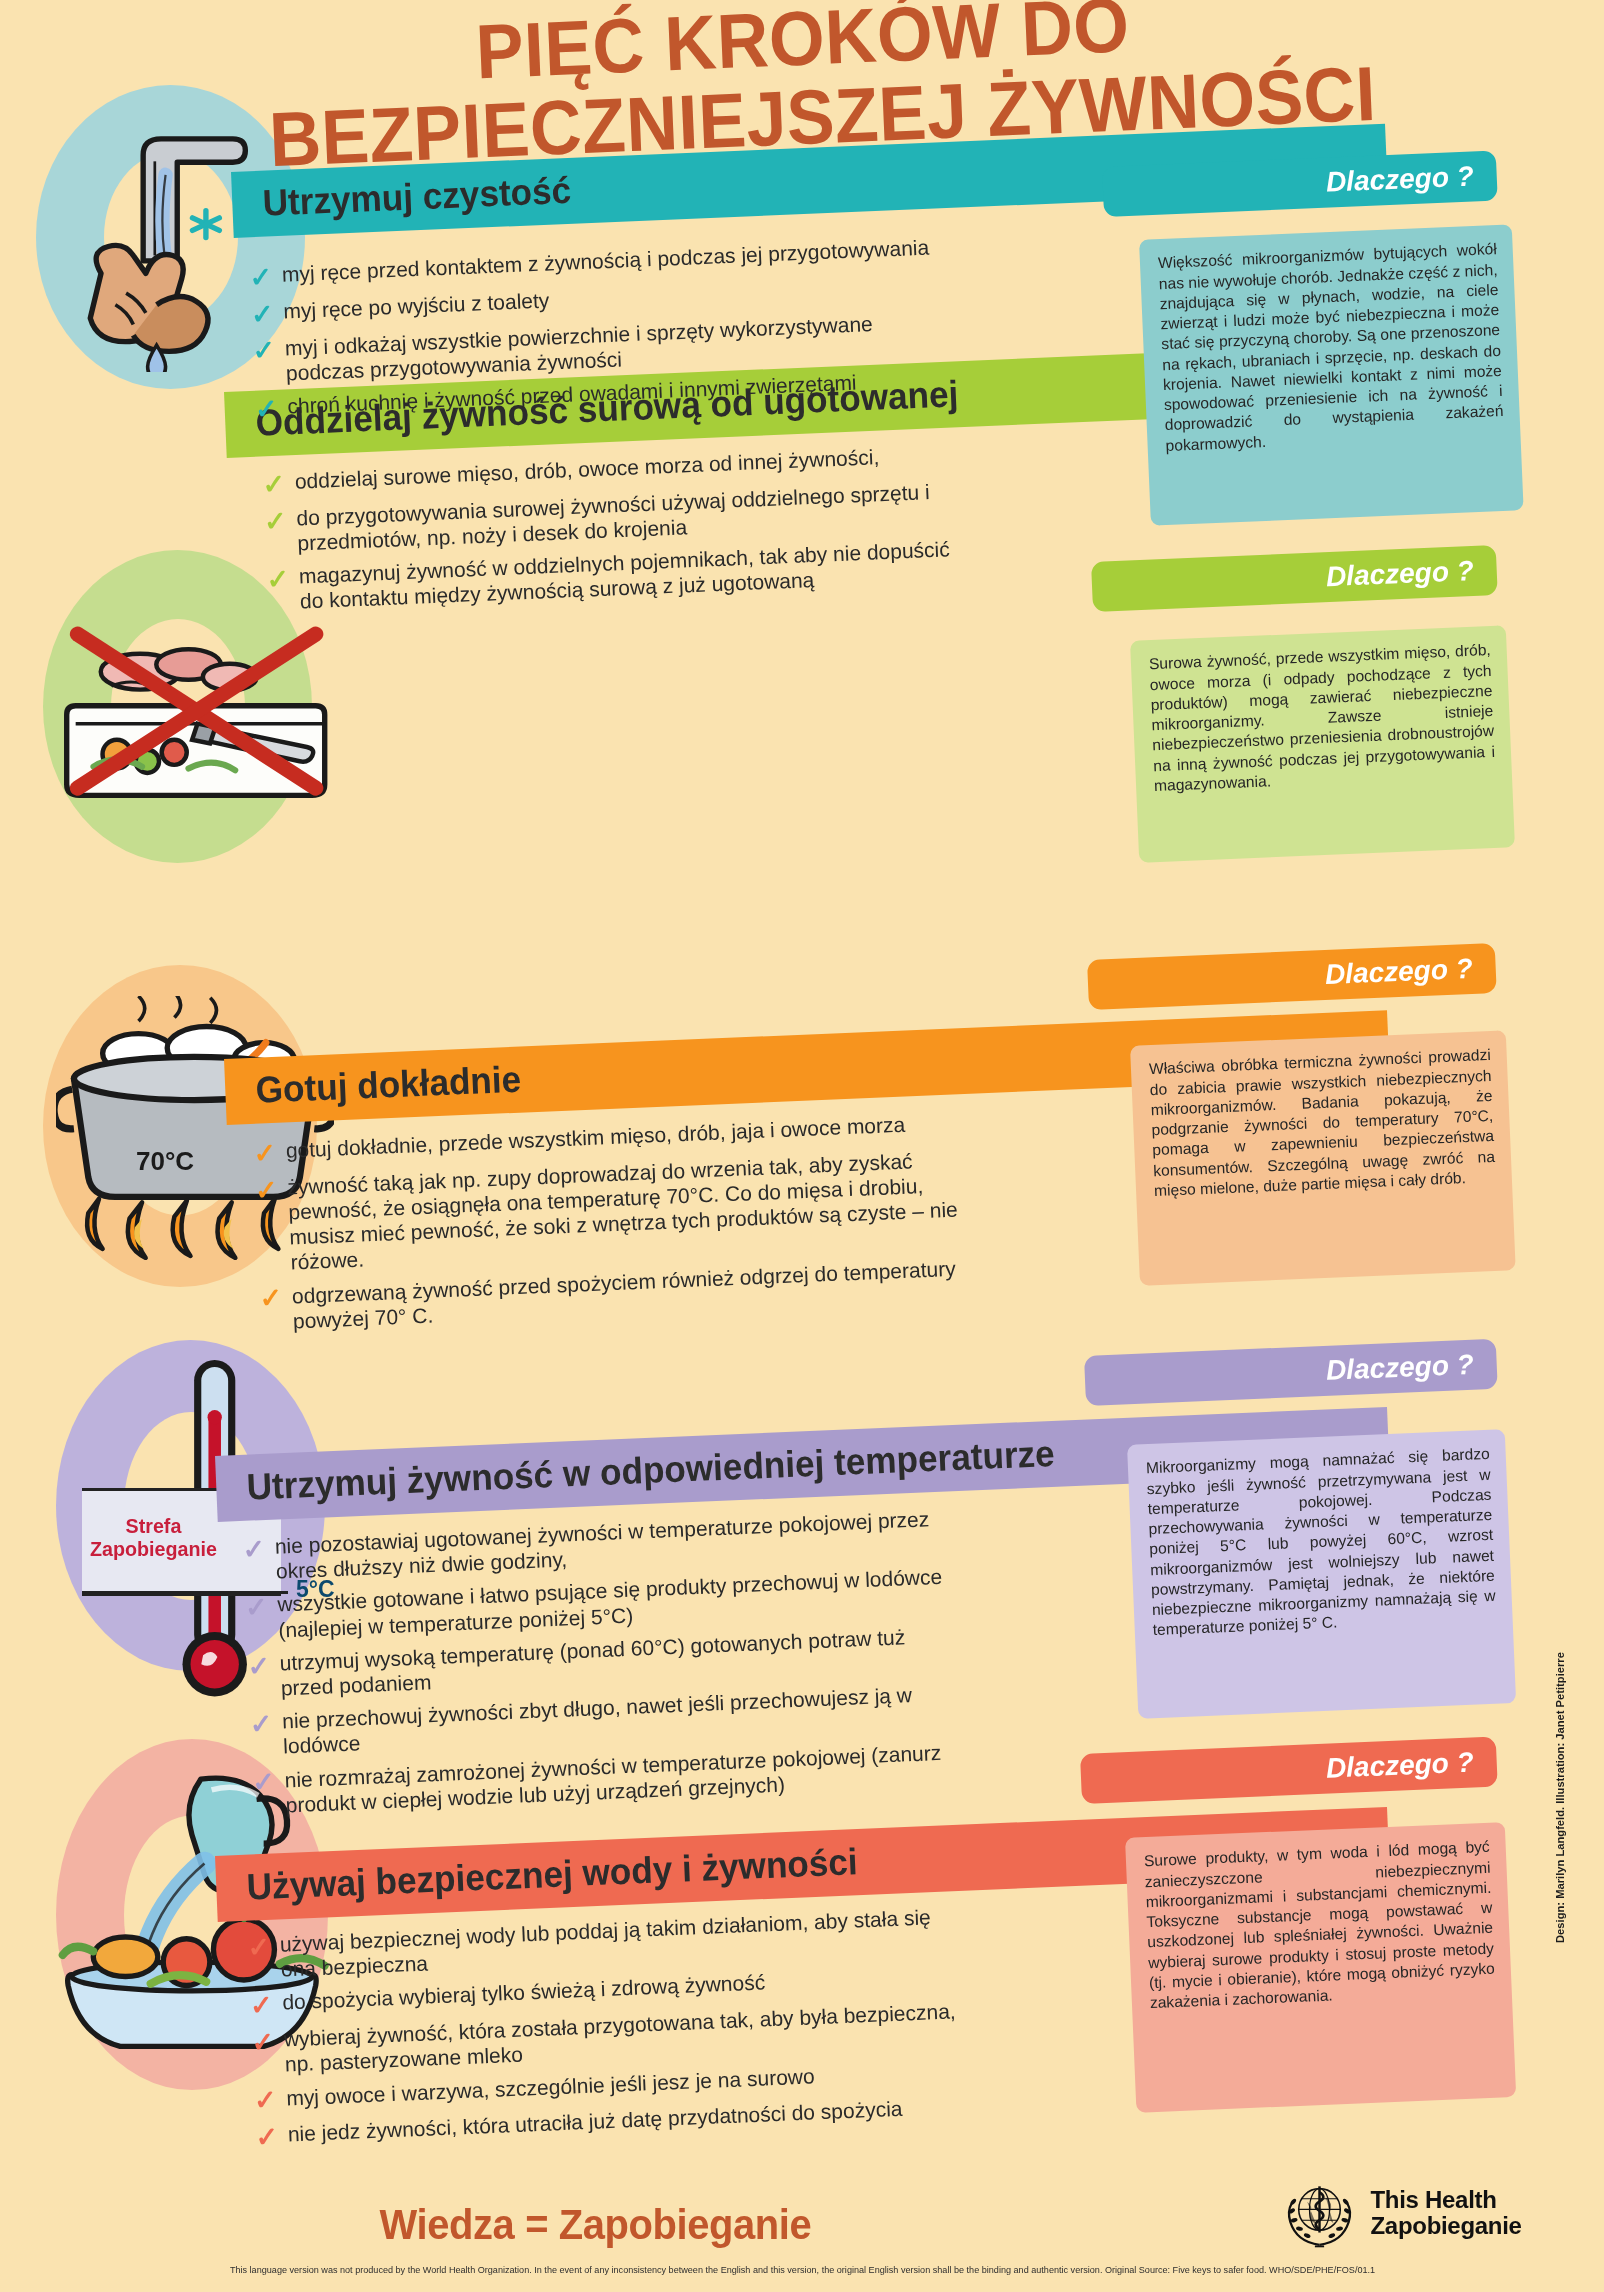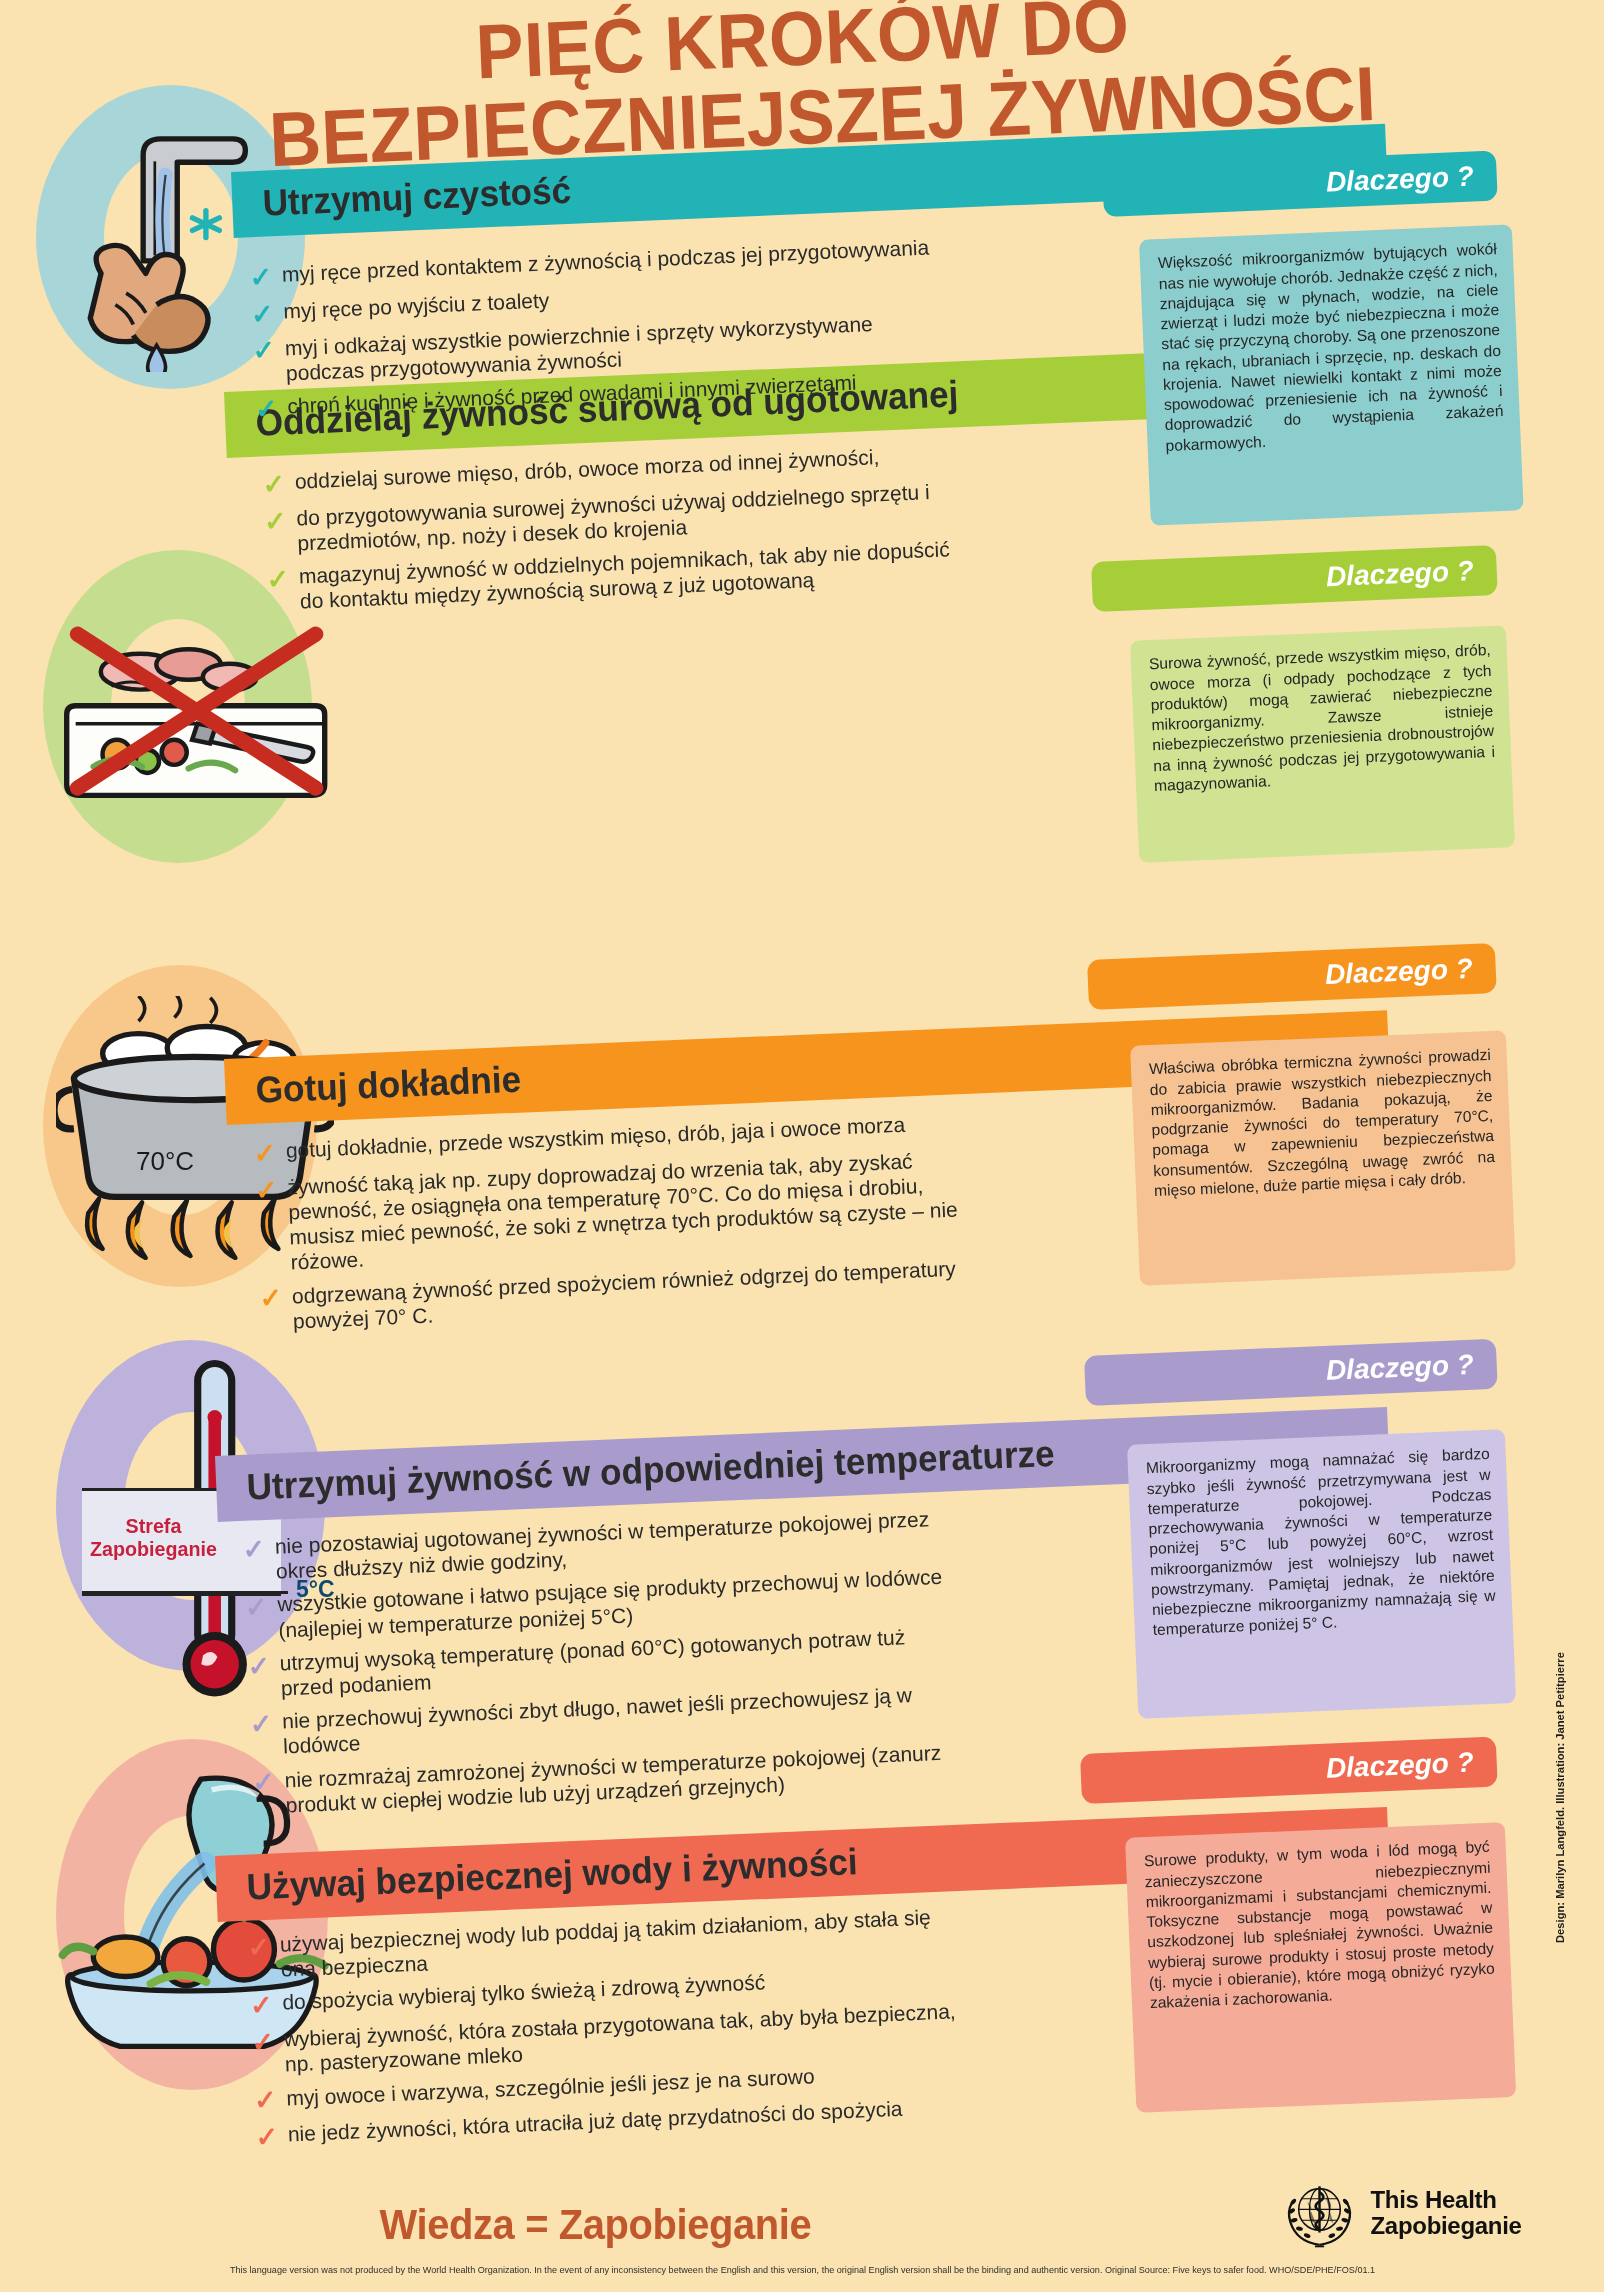--- a/index.html
+++ b/index.html
@@ -214,21 +214,21 @@
     position: absolute;
     color: #c81f3c;
     font-weight: bold;
     font-size: 19.7px;
     line-height: 1.15;
     z-index: 16;
   }
   .pot-temp {
     position: absolute;
     font-size: 26px;
-    font-weight: normal;
+    font-weight: bold;
     color: #1b1b1b;
     z-index: 18;
   }
 </style>
 </head>
 <body>
 
 <div class="poster">
 
   <div class="title-block">

